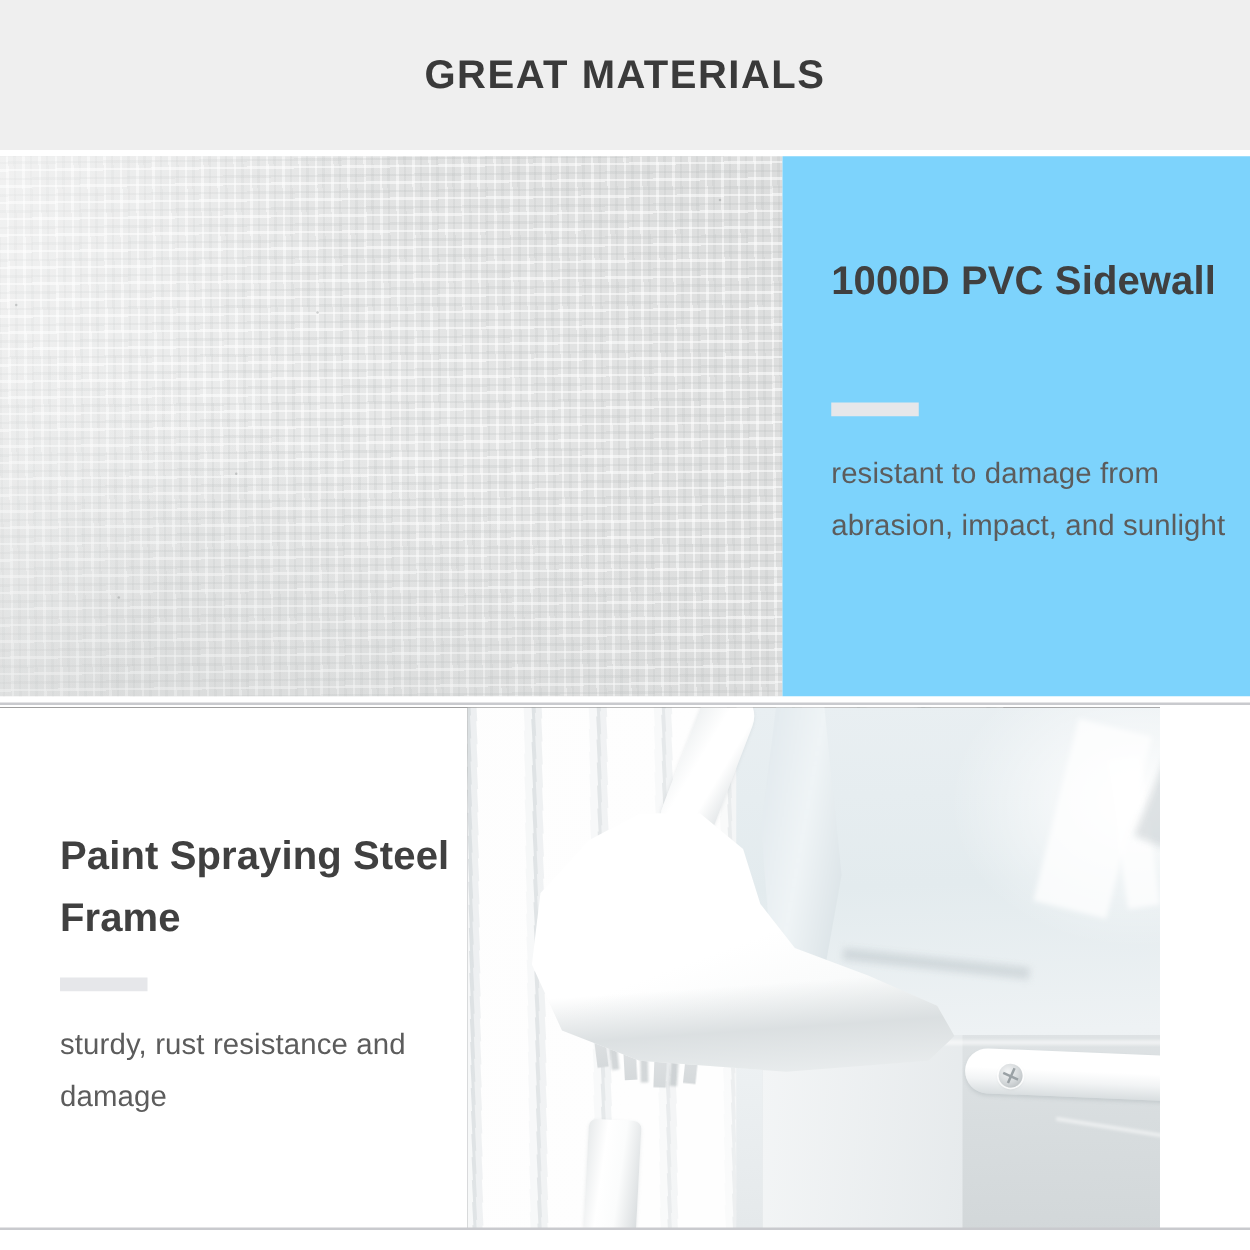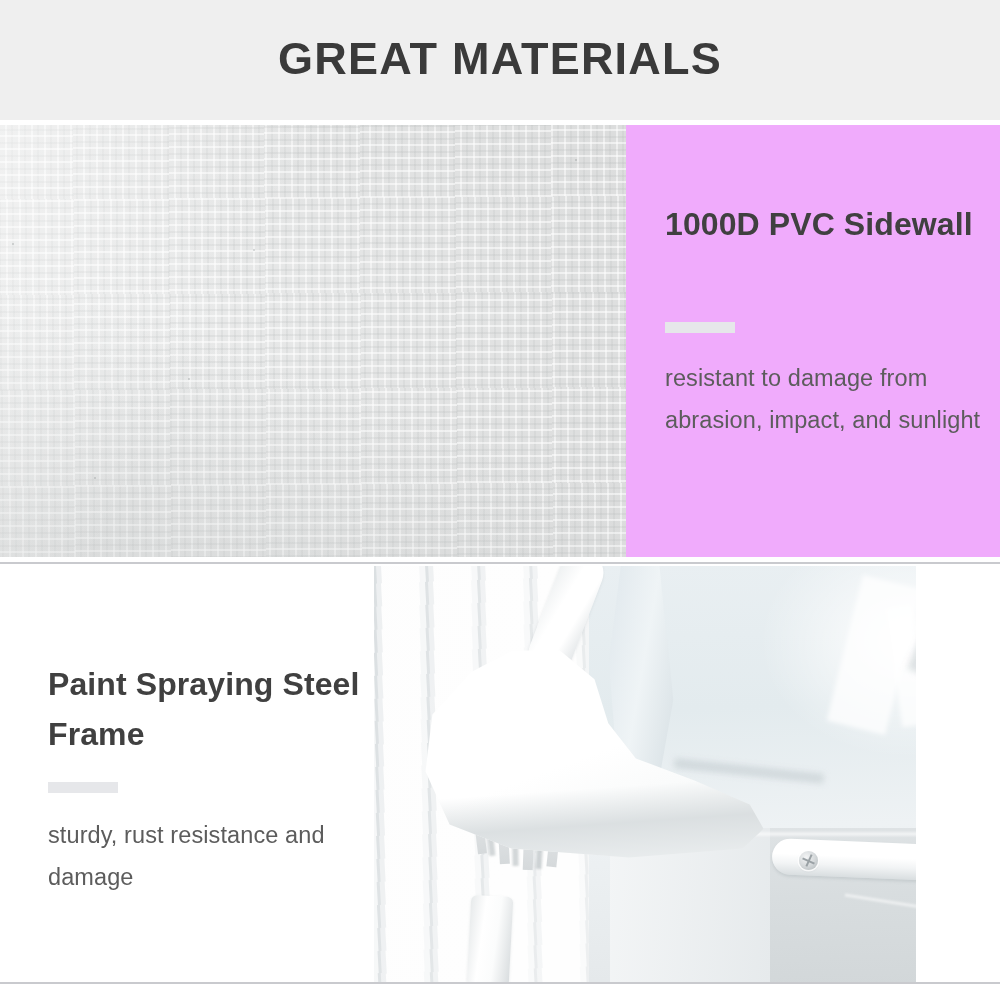--- a/index.html
+++ b/index.html
@@ -29,21 +29,21 @@
     width: 1000px;
     height: 120px;
     background: #efefef;
   }
   .header-title {
     position: absolute;
     left: 0;
     top: 31px;
     width: 1000px;
     text-align: center;
-    font-size: 45px;
+    font-size: 32px;
     font-weight: bold;
     letter-spacing: 1.2px;
     color: #3a3a3a;
     line-height: 56px;
     white-space: nowrap;
   }
 
   
   .section-top {
     position: absolute;
@@ -100,21 +100,21 @@
     background: rgba(120,126,126,0.35);
   }
 
   
   .panel-top-text {
     position: absolute;
     left: 626px;
     top: 0;
     width: 374px;
     height: 432px;
-    background: #f0abfc;
+    background: #7dd3fc;
   }
 
   .feat-heading {
     position: absolute;
     font-size: 32px;
     font-weight: bold;
     color: #404040;
     line-height: 50px;
     letter-spacing: 0.1px;
   }
@@ -149,20 +149,21 @@
 
   
   .section-bottom {
     position: absolute;
     left: 0;
     top: 566px;
     width: 916px;
     height: 417px;
     background: #000000;
     overflow: hidden;
+    padding-left: 12px;
   }
 
   .panel-bottom-text {
     position: absolute;
     left: 0;
     top: 0;
     width: 374px;
     height: 417px;
     background: #ffffff;
   }

